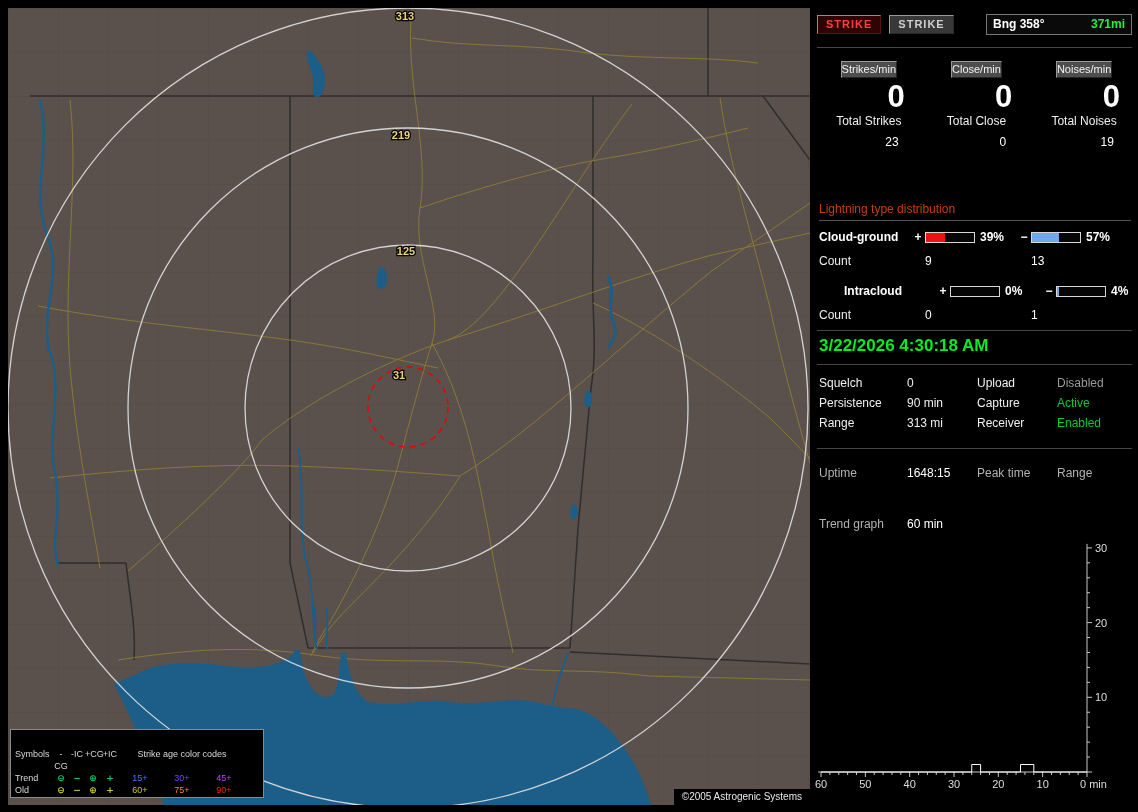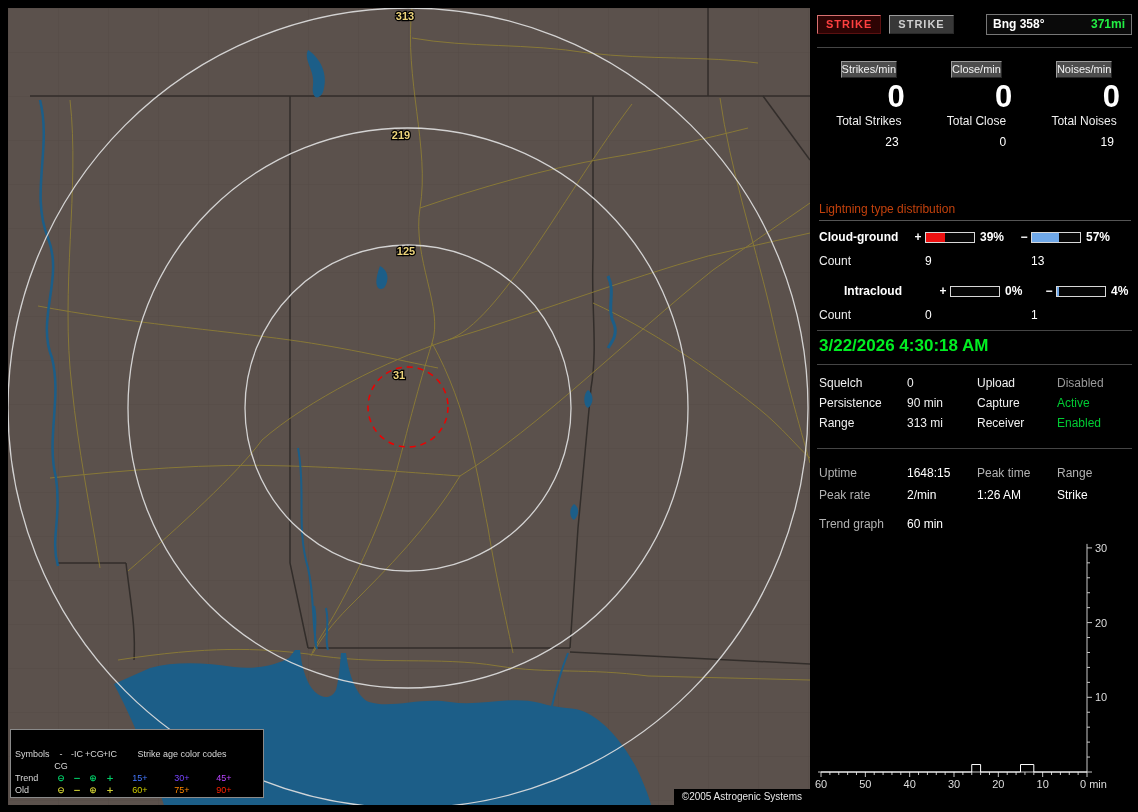--- a/index.html
+++ b/index.html
@@ -282,26 +282,20 @@
   </div>
 
   <div class="sb-divider" style="top:448px;"></div>
 
   <div class="status">
     <div class="st-row">
       <div class="st-label">Uptime</div>
       <div class="st-value">1648:15</div>
       <div class="st-label">Peak time</div>
       <div class="st-label">Range</div>
-    </div>
-    <div class="st-row">
-      <div class="st-label">Peak rate</div>
-      <div class="st-value">2/min</div>
-      <div class="st-value">1:26 AM</div>
-      <div class="st-value">Strike</div>
     </div>
   </div>
 
   <div class="trend-label-row">
     <div class="st-label">Trend graph</div>
     <div class="st-value">60 min</div>
   </div>
 
   <svg id="trend-svg" width="323" height="268" viewBox="0 0 323 268">
       <line x1="272" y1="5.900000000000006" x2="272" y2="234" stroke="#c8c8c8" stroke-width="1"></line>

